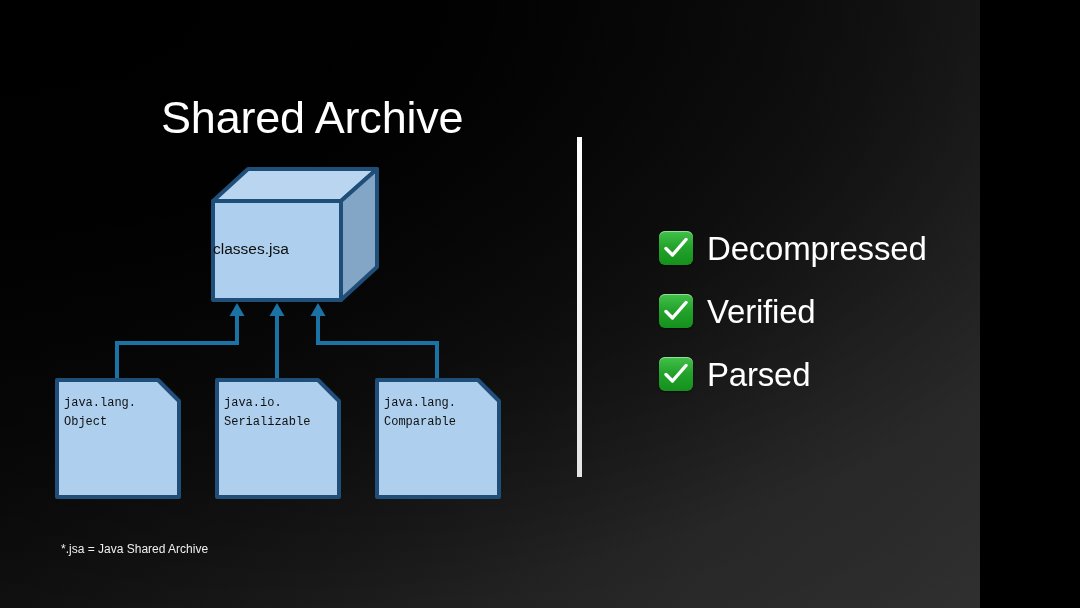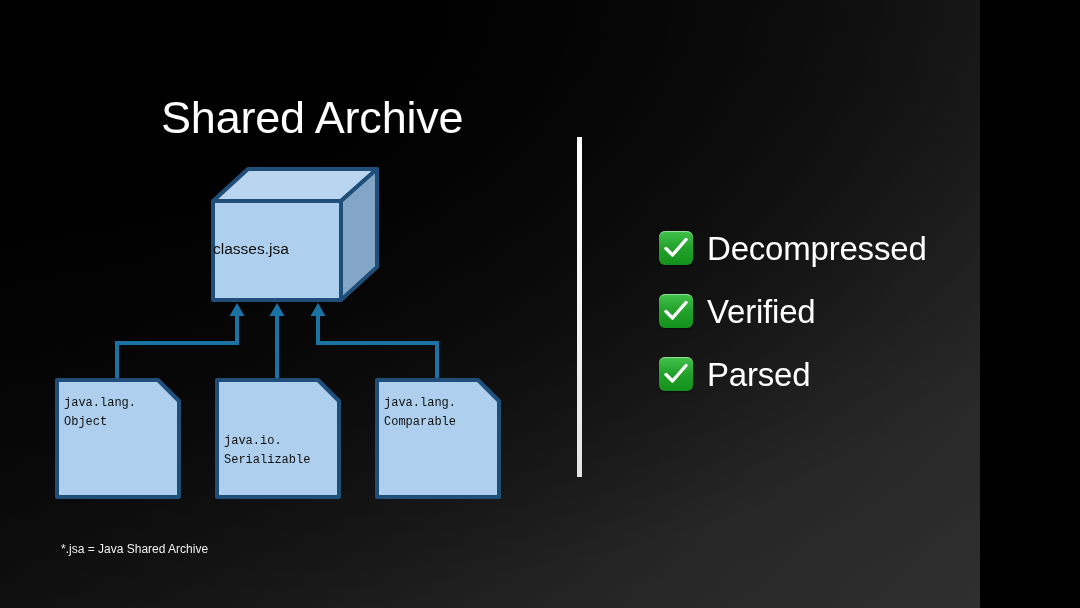--- a/index.html
+++ b/index.html
@@ -36,21 +36,21 @@
   }
 
   
   .doc-label {
     position:absolute;
     font-family:"Liberation Mono", monospace;
     font-size:12px; line-height:19px; color:#101010;
     white-space:pre; pointer-events:none;
   }
   #doc-label-0 { left:64px;  top:394px; }
-  #doc-label-1 { left:224px; top:394px;margin-top:38px; }
+  #doc-label-1 { left:224px; top:394px; }
   #doc-label-2 { left:384px; top:394px; }
 
   
   #divider {
     position:absolute; left:577px; top:137px;
     width:5px; height:340px;
     background:linear-gradient(180deg,#ffffff 0%,#f2f2f2 60%,#e4e4e4 100%);
   }
 
   

